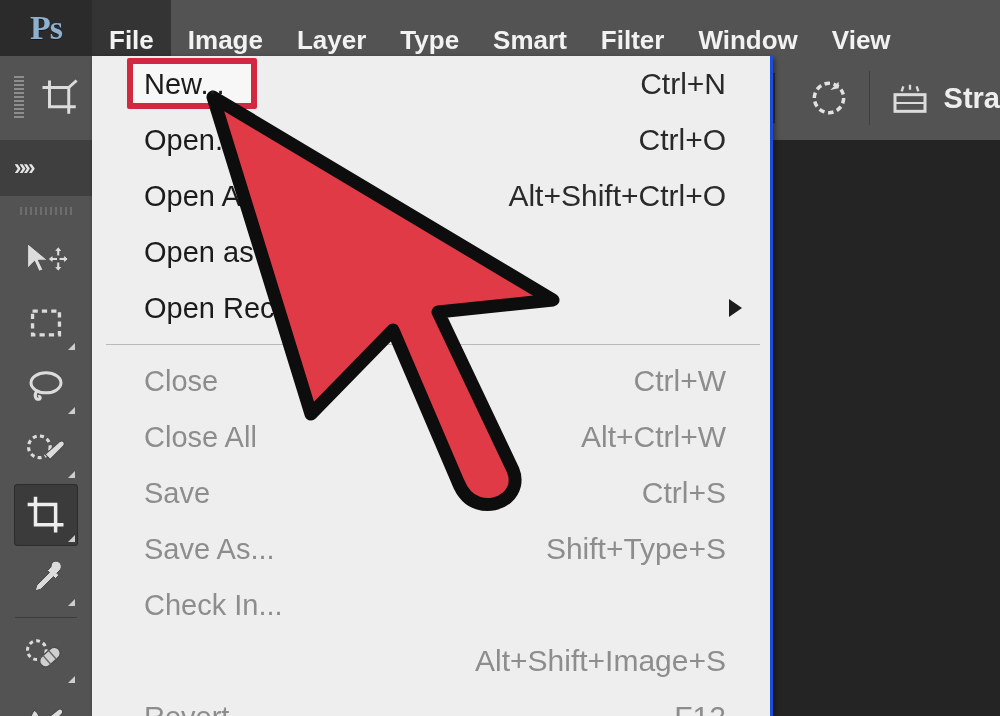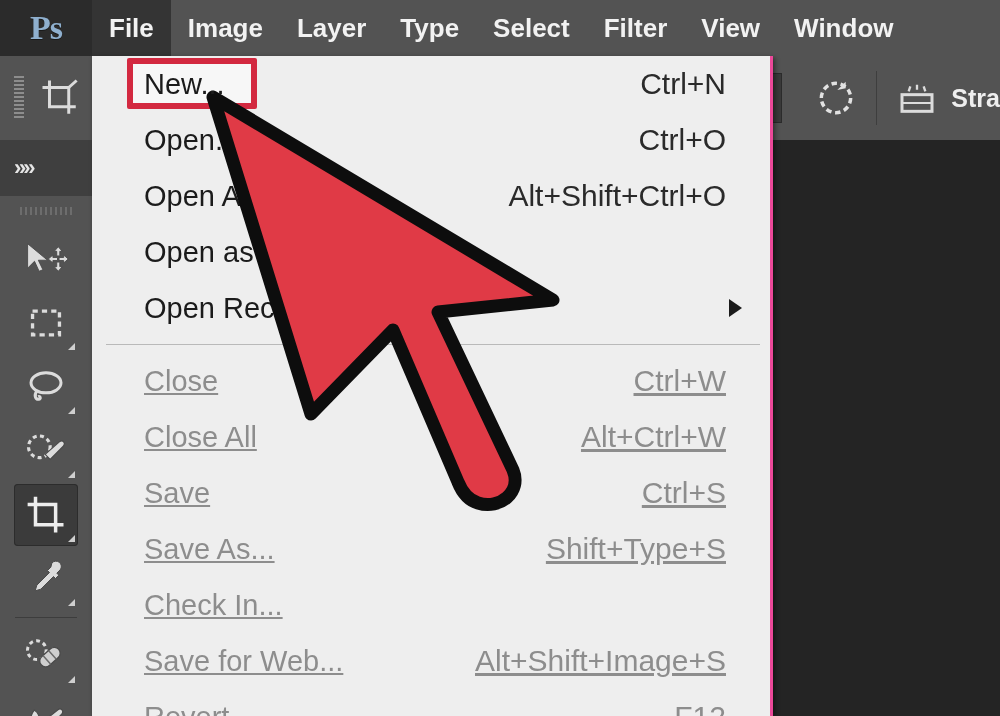--- a/index.html
+++ b/index.html
@@ -18,33 +18,33 @@
     background:#535353;display:flex;align-items:center;
   }
   #ps-logo{
     width:92px;height:56px;background:#2b2b2b;
     display:flex;align-items:center;justify-content:center;
     font-weight:bold;font-size:34px;letter-spacing:-1px;
     color:#8fb0cf;font-family:"Liberation Serif","DejaVu Serif",serif;
     text-shadow:0 1px 0 #1a1a1a;
   }
   .menu-item{
-    height:56px;padding:0 17px;display:flex;align-items:center;
+    height:56px;padding:0 17px;display:flex;align-items:flex-end;
     color:#f2f2f2;font-size:26px;font-weight:600;white-space:nowrap;
   }
   .menu-item.active{background:#343434;}
 
   
   #optionsbar{
     position:absolute;left:0;top:56px;width:1000px;height:84px;
     background:#535353;border-bottom:1px solid #3d3d3d;
     display:flex;align-items:center;
   }
   .ob-sep{width:1px;height:54px;background:#3e3e3e;margin:0 14px;}
-  .ob-label{color:#eee;font-size:25px;font-weight:600;white-space:nowrap;}
+  .ob-label{color:#eee;font-size:29px;font-weight:600;white-space:nowrap;}
   .ob-gripper{
     width:10px;height:44px;margin:0 10px 0 14px;
     background:repeating-linear-gradient(to bottom,#8d8d8d 0 2px,transparent 2px 4px);
   }
   .ob-swatch{width:38px;height:48px;background:#3a3a3a;border:1px solid #2b2b2b;}
   .ob-icon{width:52px;height:52px;display:flex;align-items:center;justify-content:center;}
 
   
   #toolbar{
     position:absolute;left:0;top:140px;width:92px;bottom:0;
@@ -68,30 +68,30 @@
   .tool.selected{background:#3b3b3b;box-shadow:inset 0 0 0 1px #2c2c2c;}
   .tool .corner{
     position:absolute;right:3px;bottom:4px;width:0;height:0;
     border-left:7px solid transparent;border-bottom:7px solid #cfcfcf;
   }
   .tool-div{width:62px;height:1px;background:#3d3d3d;margin:7px auto;}
 
   
   #dropdown{
     position:absolute;left:92px;top:56px;width:678px;height:660px;
-    background:#eeeeee;border-right:3px solid #ec4899;
+    background:#eeeeee;border-right:3px solid #1d4ed8;
     box-shadow:2px 2px 5px rgba(0,0,0,.45);overflow:hidden;
   }
   .row{
     position:relative;height:56px;display:flex;align-items:center;
     padding:0 16px 0 52px;box-sizing:border-box;
   }
   .row .lbl{font-size:29px;color:#1b1b1b;white-space:nowrap;}
   .row .sc{margin-left:auto;font-size:30px;color:#2a2a2a;white-space:nowrap;padding-right:28px;}
-  .row.disabled .lbl,.row.disabled .sc{color:#8d8d8d;text-decoration:underline;}
+  .row.disabled .lbl,.row.disabled .sc{color:#8d8d8d;}
   .row .arrow{
     position:absolute;right:28px;top:50%;margin-top:-9px;width:0;height:0;
     border-top:9px solid transparent;border-bottom:9px solid transparent;
     border-left:13px solid #1b1b1b;
   }
   .menu-sep{height:1px;background:#b9b9b9;margin:8px 10px 8px 14px;}
 
   
   #hl-new{
     position:absolute;left:35px;top:2px;width:130px;height:51px;
@@ -120,30 +120,30 @@
     <div class="menu-item">
         <span>Image</span>
       </div>
     <div class="menu-item">
         <span>Layer</span>
       </div>
     <div class="menu-item">
         <span>Type</span>
       </div>
     <div class="menu-item">
-        <span>Select</span>
+        <span>Smart</span>
       </div>
     <div class="menu-item">
         <span>Filter</span>
       </div>
     <div class="menu-item">
+        <span>Window</span>
+      </div>
+    <div class="menu-item">
         <span>View</span>
-      </div>
-    <div class="menu-item">
-        <span>Window</span>
       </div>
   </div>
 
   <div id="optionsbar">
     <div class="ob-gripper"></div>
     <div class="ob-icon">
       <svg width="42" height="42" viewBox="0 0 24 24" fill="none" stroke="#dcdcdc" stroke-width="1.7">
         <path d="M6 2 V17 H21"></path>
           <path d="M2 6 H17 V21"></path>
           <path d="M17 6 L21.5 2"></path>
@@ -293,21 +293,20 @@
     </div>
     <div class="row disabled">
       <span class="lbl">Save As...</span>
       <span class="sc">Shift+Type+S</span>
     </div>
     <div class="row disabled">
       <span class="lbl">Check In...</span>
       <span class="sc"></span>
     </div>
     <div class="row disabled">
-      <span class="lbl">Save for Web...</span>
       <span class="sc">Alt+Shift+Image+S</span>
     </div>
     <div class="row disabled">
       <span class="lbl">Revert</span>
       <span class="sc">F12</span>
     </div>
   </div>
 
   <svg id="cursor" viewBox="0 0 1000 716">
     <path d="M213 97

